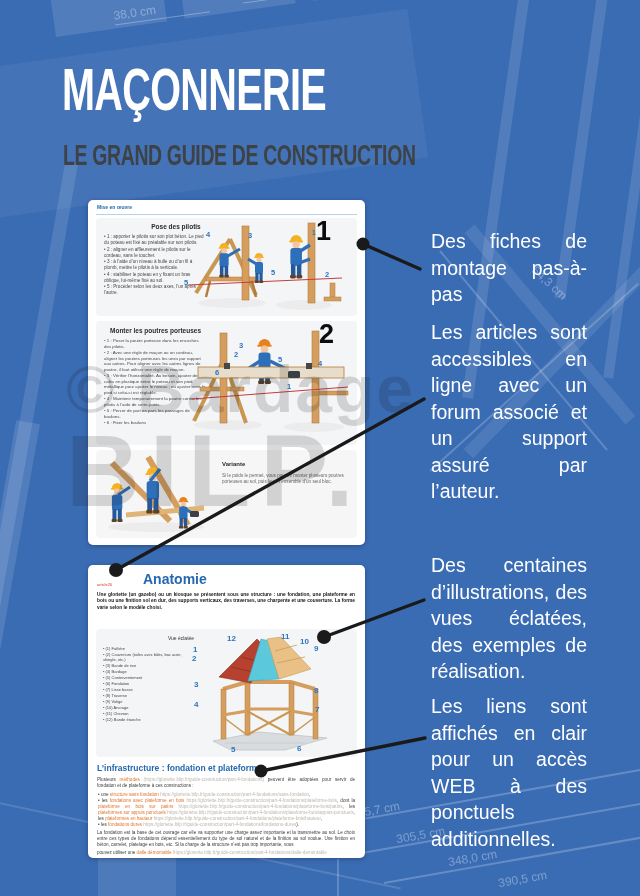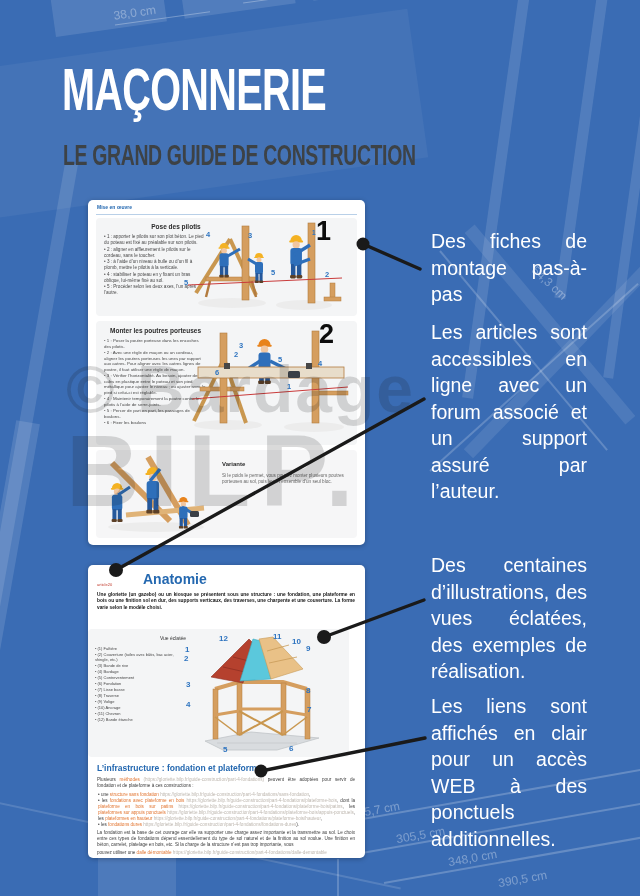--- a/index.html
+++ b/index.html
@@ -258,21 +258,21 @@
 
 <div class="sheet" id="sheet2">
   <div style="position:absolute;left:9px;top:17px;width:60px;">
     <div class="tiny" style="font-size:8px;color:#c0392b;">article20</div>
   </div>
   <div style="position:absolute;left:32px;top:6px;font-size:14px;font-weight:bold;margin-left:23px;" class="docblue">Anatomie</div>
   <div style="position:absolute;left:9px;top:26px;width:258px;">
     <div class="tiny" style="font-size:9.6px;font-weight:bold;color:#151515;line-height:1.35;text-align:justify;">Une gloriette (un gazebo) ou un kiosque se présentent sous une structure : une fondation, une plateforme en bois ou une finition sol en dur, des supports verticaux, des traverses, une charpente et une couverture. La forme varie selon le modèle choisi.</div>
   </div>
 
-  <div class="graybox" style="left:0;top:64px;width:261px;height:128px;">
+  <div class="graybox" style="left:8px;top:64px;width:261px;height:128px;">
     <div style="position:absolute;left:30px;top:6px;width:110px;">
       <div class="tiny center" style="font-size:10px;color:#333;">Vue éclatée</div>
     </div>
     <div style="position:absolute;left:7px;top:17px;width:86px;">
       <div class="tiny" style="font-size:8px;color:#555;">
           <div class="legend-item">(1) Faîtière</div>
           <div class="legend-item">(2) Couverture (tuiles avec bâtis, bac acier, shingle, etc.)</div>
           <div class="legend-item">(3) Bande de rive</div>
           <div class="legend-item">(4) Bardage</div>
           <div class="legend-item">(5) Contreventement</div>

